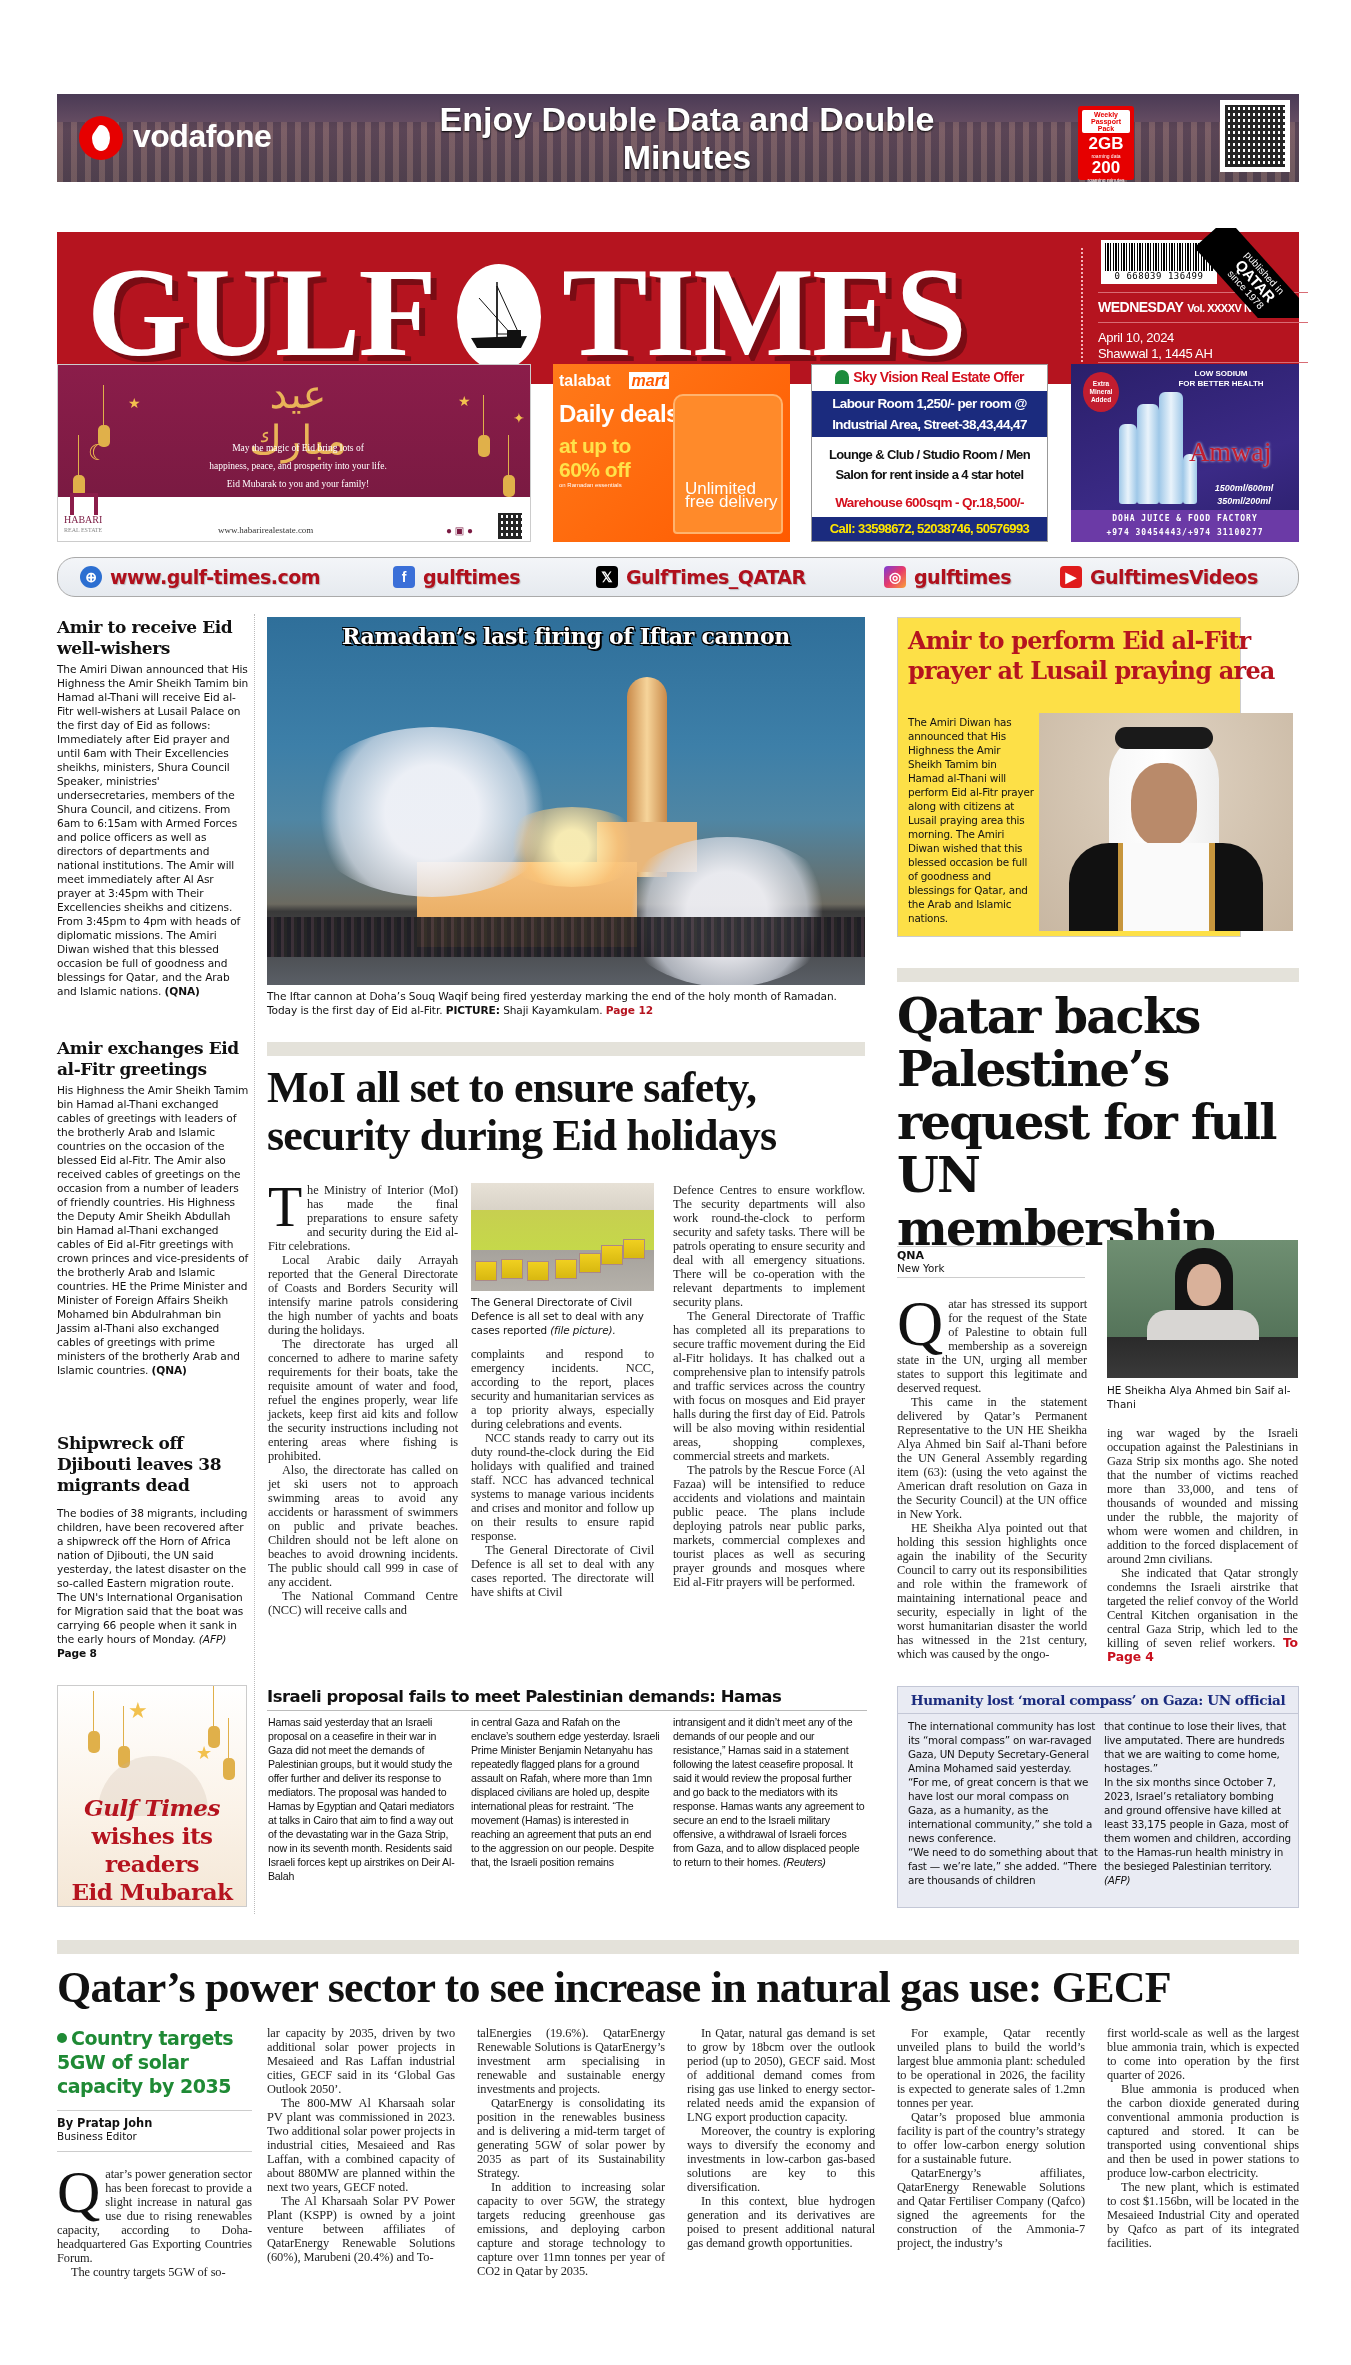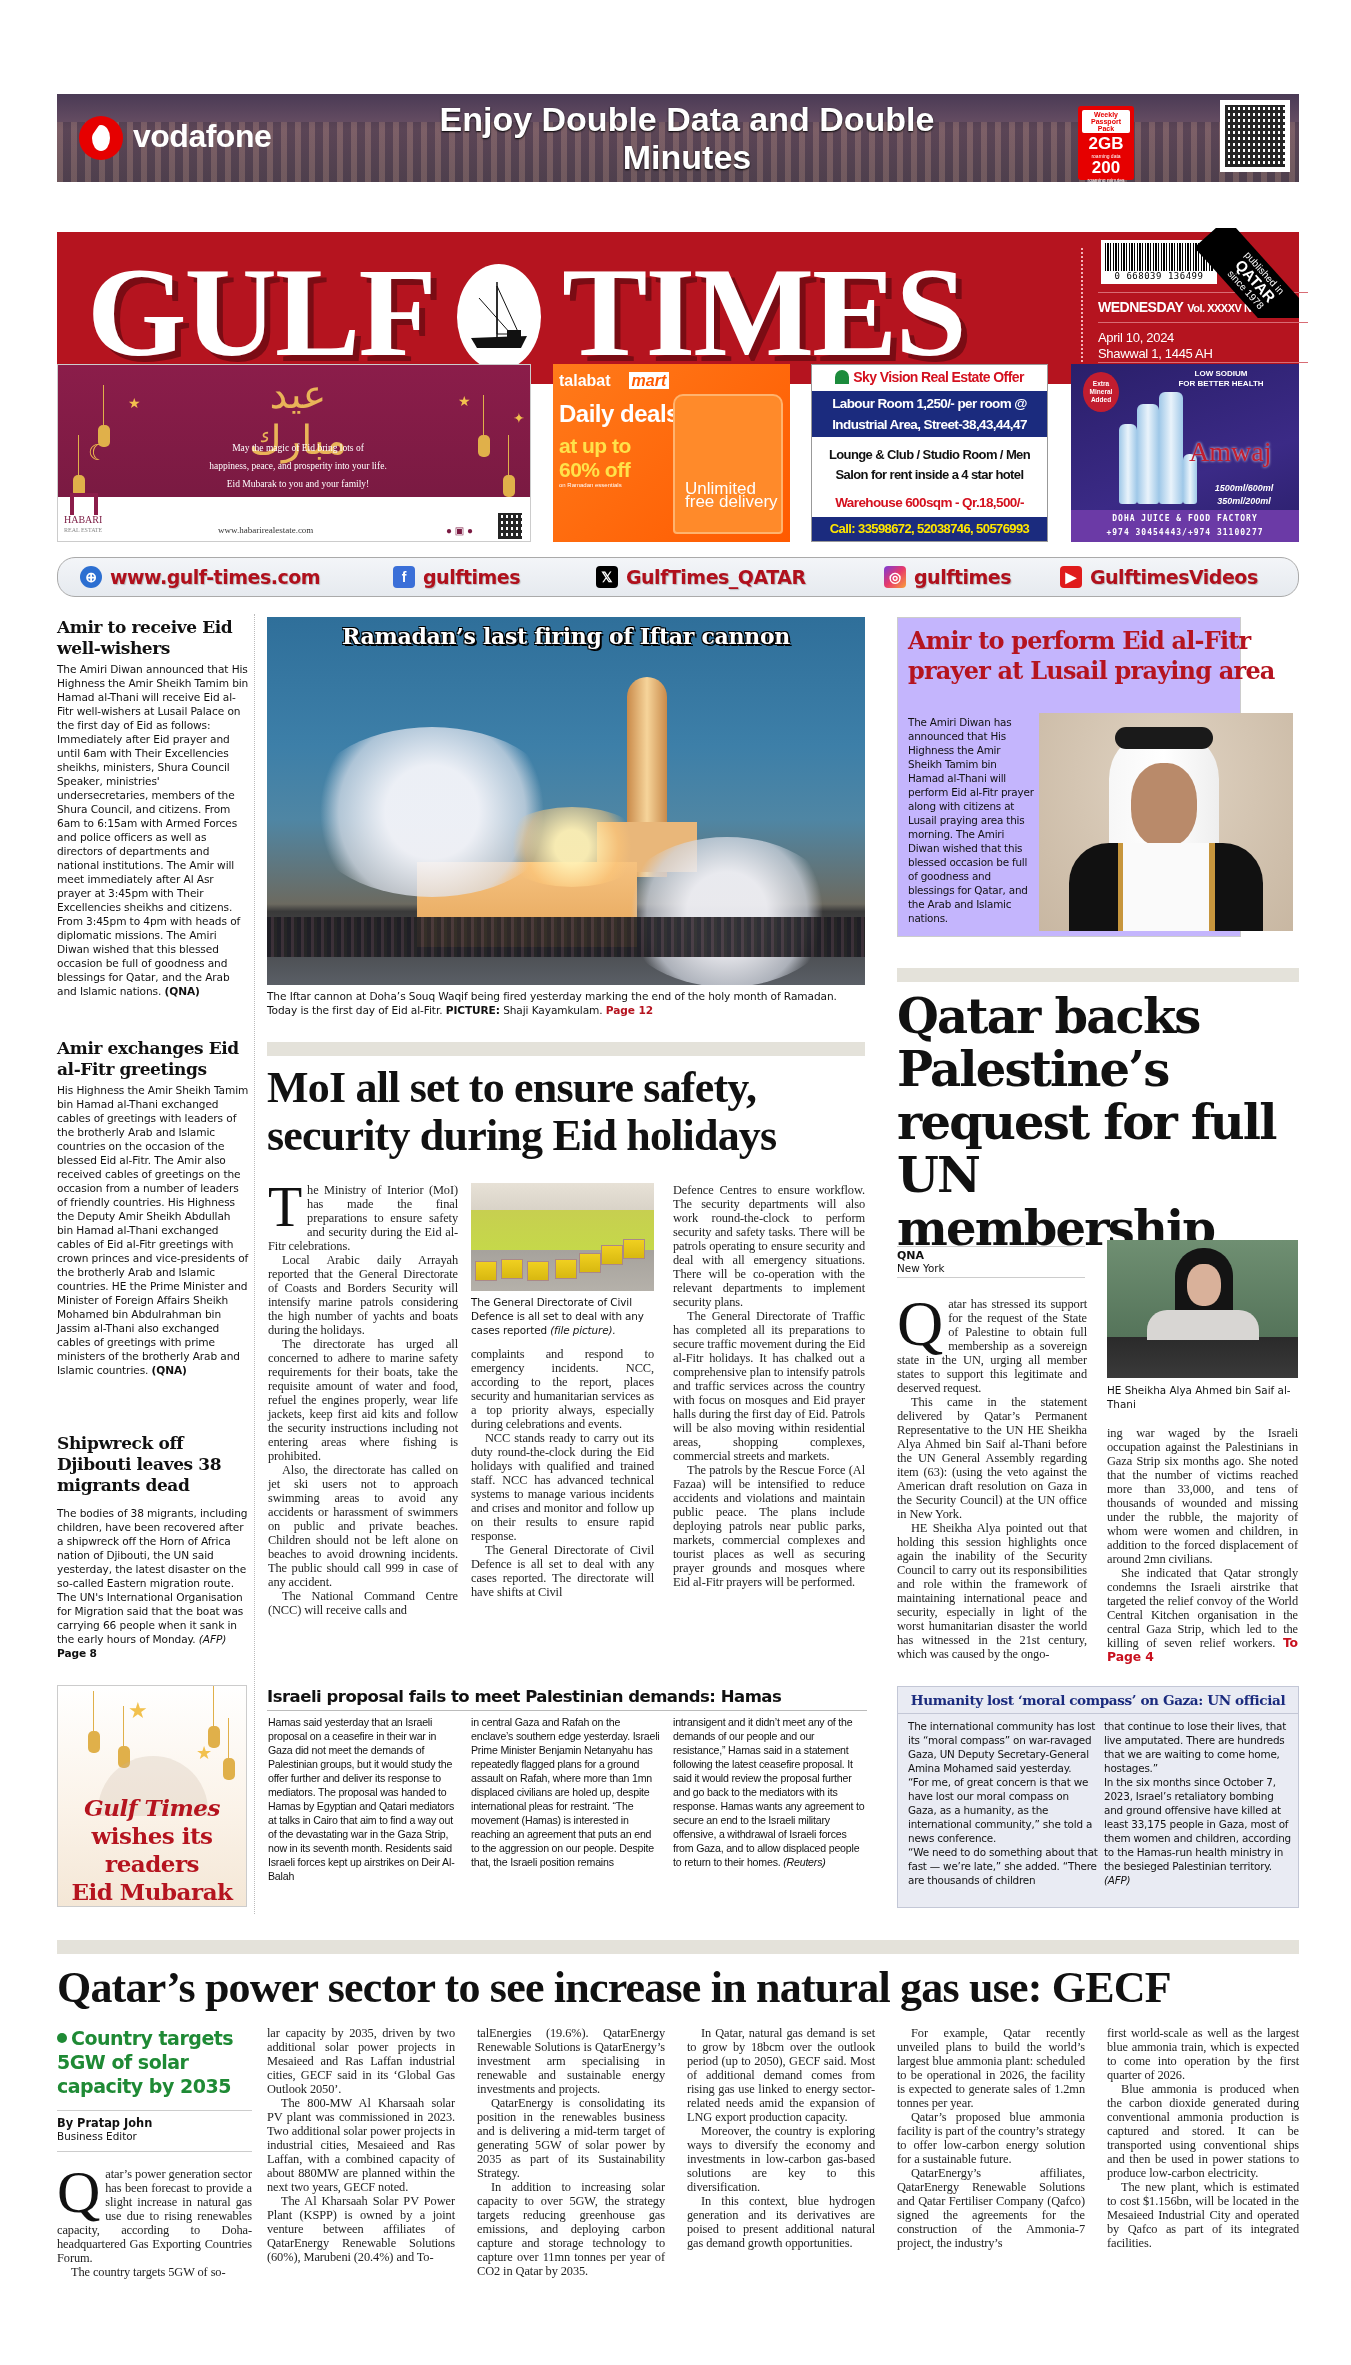--- a/index.html
+++ b/index.html
@@ -128,21 +128,21 @@
   .body-serif p.first { text-indent: 0; }
   .dropcap { float:left; font-size: 56px; line-height: 44px; margin: 2px 5px 0 0; font-family:"Liberation Serif",serif; color:#111; }
   #mol-photo { left: 471px; top: 1183px; width: 183px; height: 108px; overflow:hidden; background: linear-gradient(180deg,#e7e1d6 0%,#d9d3c8 25%,#c7cf50 25%,#c5d84a 62%,#a6a29c 62%,#b5b1aa 100%); }
   #mol-photo .truck { position:absolute; width:22px; height:20px; background: linear-gradient(180deg,#f0d020,#d8b810); border:1px solid #a88; top: 72px; }
   #mol-caption { left: 471px; top: 1295px; width: 183px; font-family:"DejaVu Sans",sans-serif; font-size: 10.4px; line-height: 14px; color:#111; letter-spacing:-0.1px; }
 
   #israel-head { left: 267px; top: 1687px; width: 600px; font-family:"DejaVu Sans","Liberation Sans",sans-serif; font-weight: bold; font-size: 16.5px; letter-spacing: -0.5px; color:#111; border-bottom: 1px solid #bbb; padding-bottom: 4px; }
   .body-sans-cond { font-family:"Liberation Sans",sans-serif; font-size: 10.6px; line-height: 14px; color:#111; letter-spacing: -0.2px; }
 
   
-  #amir-box { left: 897px; top: 617px; width: 344px; height: 320px; background: #c4b5fd; border: 1px solid #ccc; }
+  #amir-box { left: 897px; top: 617px; width: 344px; height: 320px; background: #fde047; border: 1px solid #ccc; }
   #amir-box h2 { position:absolute; left:10px; top:8px; width:390px; color:#b5141f; font-family:"DejaVu Serif",serif; font-weight:bold; font-size: 24px; line-height: 30px; letter-spacing:-0.8px; }
   #amir-box .txt { position:absolute; left:10px; top:97px; width:126px; font-family:"DejaVu Sans",sans-serif; font-size: 10.4px; line-height: 14px; color:#111; letter-spacing:-0.2px; }
   #amir-photo { left: 141px; top: 95px; width: 254px; height: 218px; background: radial-gradient(ellipse at 50% 30%,#e0d3c2,#c8b7a2); overflow:hidden; }
   #amir-photo .face { position:absolute; left:92px; top:50px; width:66px; height:84px; border-radius:45%; background:#b98a6a; }
   #amir-photo .ghutra { position:absolute; left:70px; top:16px; width:110px; height:200px; border-radius:50px 50px 10px 10px; background: linear-gradient(90deg,#f7f7f7,#fff,#eee); }
   #amir-photo .agal { position:absolute; left:76px; top:14px; width:98px; height:22px; border-radius:12px; background:#1a1a1a; }
   #amir-photo .bisht { position:absolute; left:30px; top:130px; width:194px; height:120px; border-radius: 40px 40px 0 0; background: linear-gradient(90deg,#111 0 25%,#c7963d 25% 28%,#fafafa 28% 72%,#c7963d 72% 75%,#111 75%); }
 
   #qatar-head { left: 897px; top: 990px; width: 405px; font-family:"DejaVu Serif","Liberation Serif",serif; font-weight:bold; font-size: 48px; line-height: 53px; letter-spacing: -1.8px; color:#111; }
   #qna-byline { left: 897px; top: 1246px; width: 188px; border-top: 1px solid #ccc; padding-top: 2px; }

